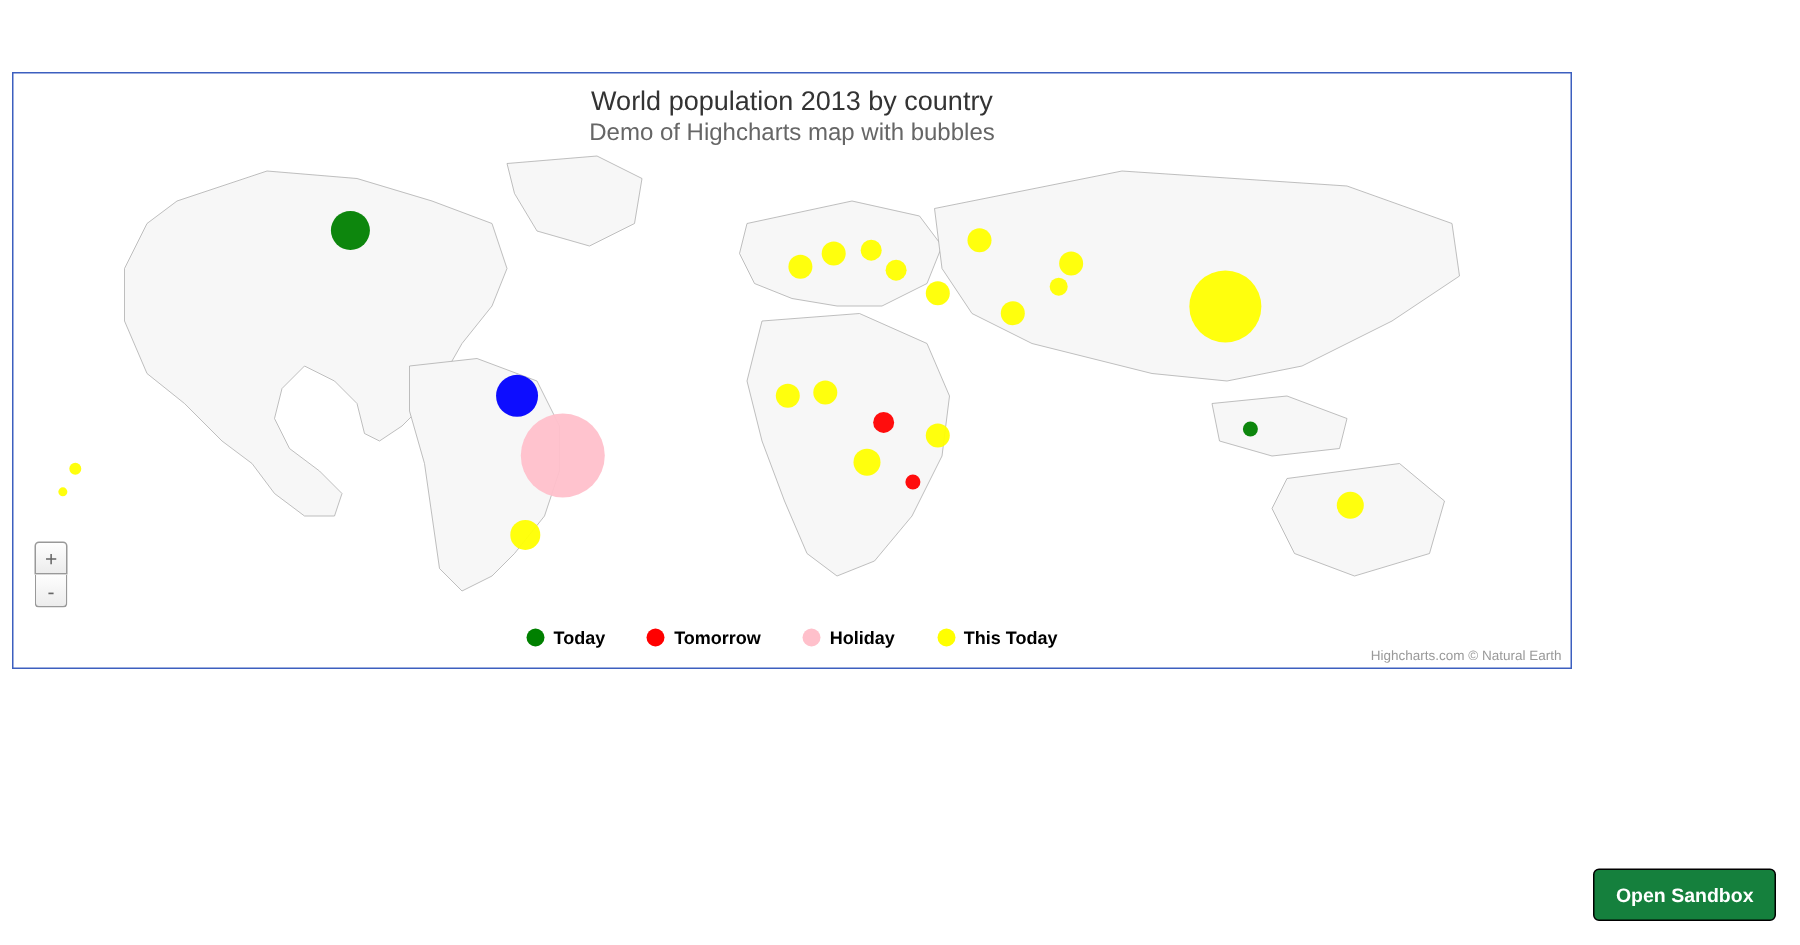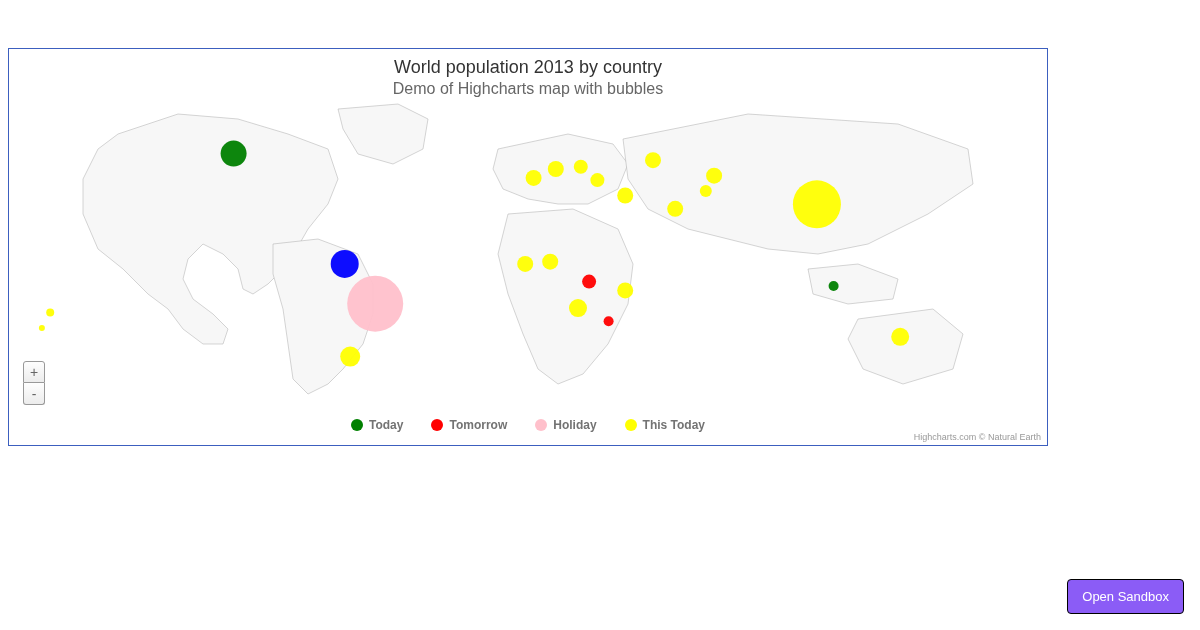--- a/index.html
+++ b/index.html
@@ -76,21 +76,21 @@
   .legend {
     position: absolute;
     left: 0;
     right: 0;
     bottom: 13px;
     display: flex;
     justify-content: center;
     gap: 28px;
     font-size: 12px;
     font-weight: 700;
-    color: #737373;
+    color: #000000;
   }
   .legend-item { display: flex; align-items: center; gap: 6px; cursor: pointer; }
   .legend-swatch {
     width: 12px;
     height: 12px;
     border-radius: 50%;
     display: inline-block;
   }
   .credits {
     position: absolute;
@@ -98,28 +98,29 @@
     bottom: 3px;
     font-size: 9px;
     color: #999;
     cursor: pointer;
     padding-left: 28px;
   }
   .open-sandbox {
     position: absolute;
     right: 16px;
     bottom: 16px;
-    background: #8b5cf6;
+    background: #15803d;
     color: #fff;
     border: 1px solid #000;
     border-radius: 4px;
     padding: 9px 14px;
     font-size: 13px;
     font-family: inherit;
     cursor: pointer;
+    font-weight: bold;
   }
   .land { fill: #f7f7f7; stroke: #aaa; stroke-width: 0.5; }
 </style>
 </head>
 <body>
 
 <div class="chart-frame">
   <div class="title">World population 2013 by country</div>
   <div class="subtitle">Demo of Highcharts map with bubbles</div>
 

